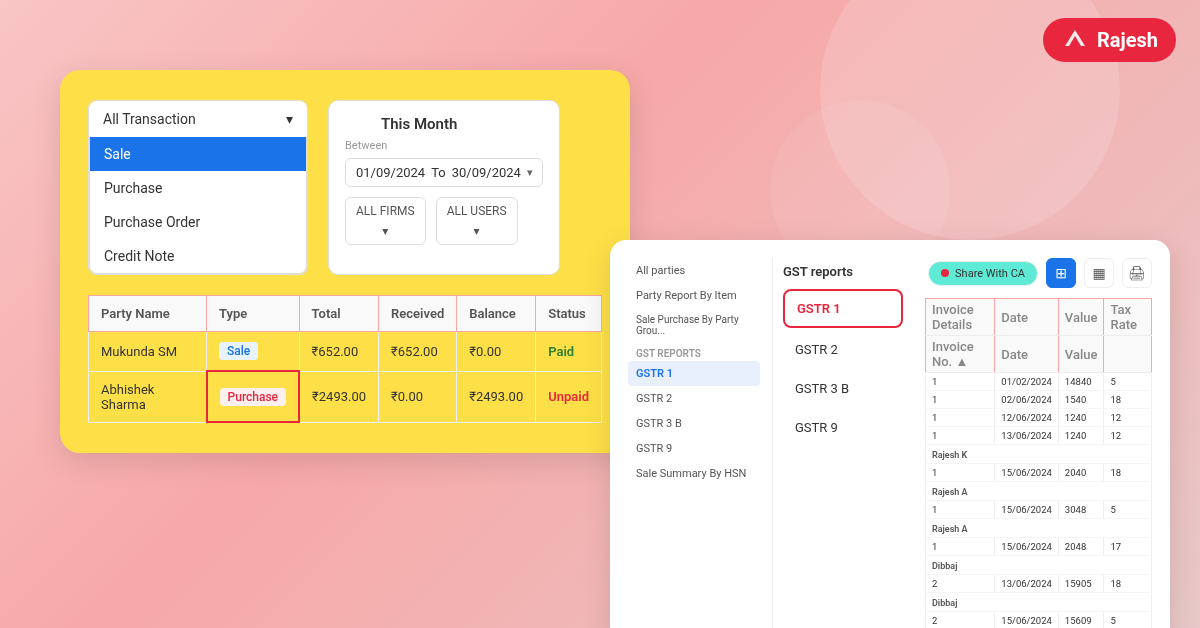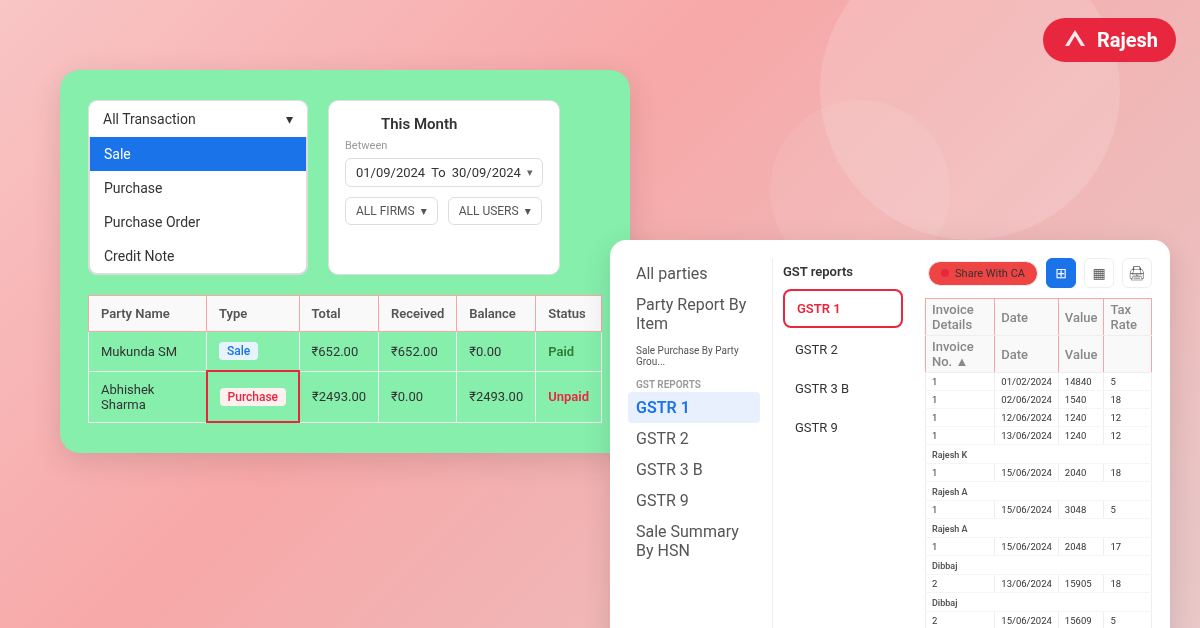--- a/index.html
+++ b/index.html
@@ -61,21 +61,21 @@
       width: 28px;
       height: 28px;
     }
 
     
     .left-card {
       position: absolute;
       top: 70px;
       left: 60px;
       width: 570px;
-      background: #86efac;
+      background: #fde047;
       border-radius: 20px;
       padding: 30px 28px;
       box-shadow: 0 8px 30px rgba(0,0,0,0.12);
     }
 
     
     .dropdown-row {
       display: flex;
       gap: 20px;
       margin-bottom: 20px;
@@ -175,20 +175,21 @@
     .small-dropdown {
       display: flex;
       align-items: center;
       gap: 6px;
       border: 1.5px solid #ddd;
       border-radius: 6px;
       padding: 6px 10px;
       font-size: 12px;
       color: #555;
       cursor: pointer;
+      flex-direction: column;
     }
 
     
     .table-section {
       margin-top: 16px;
     }
 
     table {
       width: 100%;
       border-collapse: collapse;
@@ -262,21 +263,21 @@
 
     
     .right-sidebar {
       width: 145px;
       flex-shrink: 0;
       border-right: 1px solid #eee;
       padding-right: 12px;
     }
 
     .sidebar-item-label {
-      font-size: 16px;
+      font-size: 11px;
       color: #555;
       padding: 6px 8px;
       cursor: pointer;
       border-radius: 4px;
     }
 
     .sidebar-item-label.active {
       background: #e8f0fe;
       color: #1a73e8;
       font-weight: 600;
@@ -331,21 +332,21 @@
       align-items: center;
       gap: 8px;
       justify-content: flex-end;
       margin-bottom: 10px;
     }
 
     .share-btn {
       display: flex;
       align-items: center;
       gap: 6px;
-      background: #ef4444;
+      background: #5eead4;
       border: 1px solid #eee;
       border-radius: 20px;
       padding: 5px 12px;
       font-size: 11px;
       color: #333;
       cursor: pointer;
     }
 
     .share-dot {
       width: 8px;

